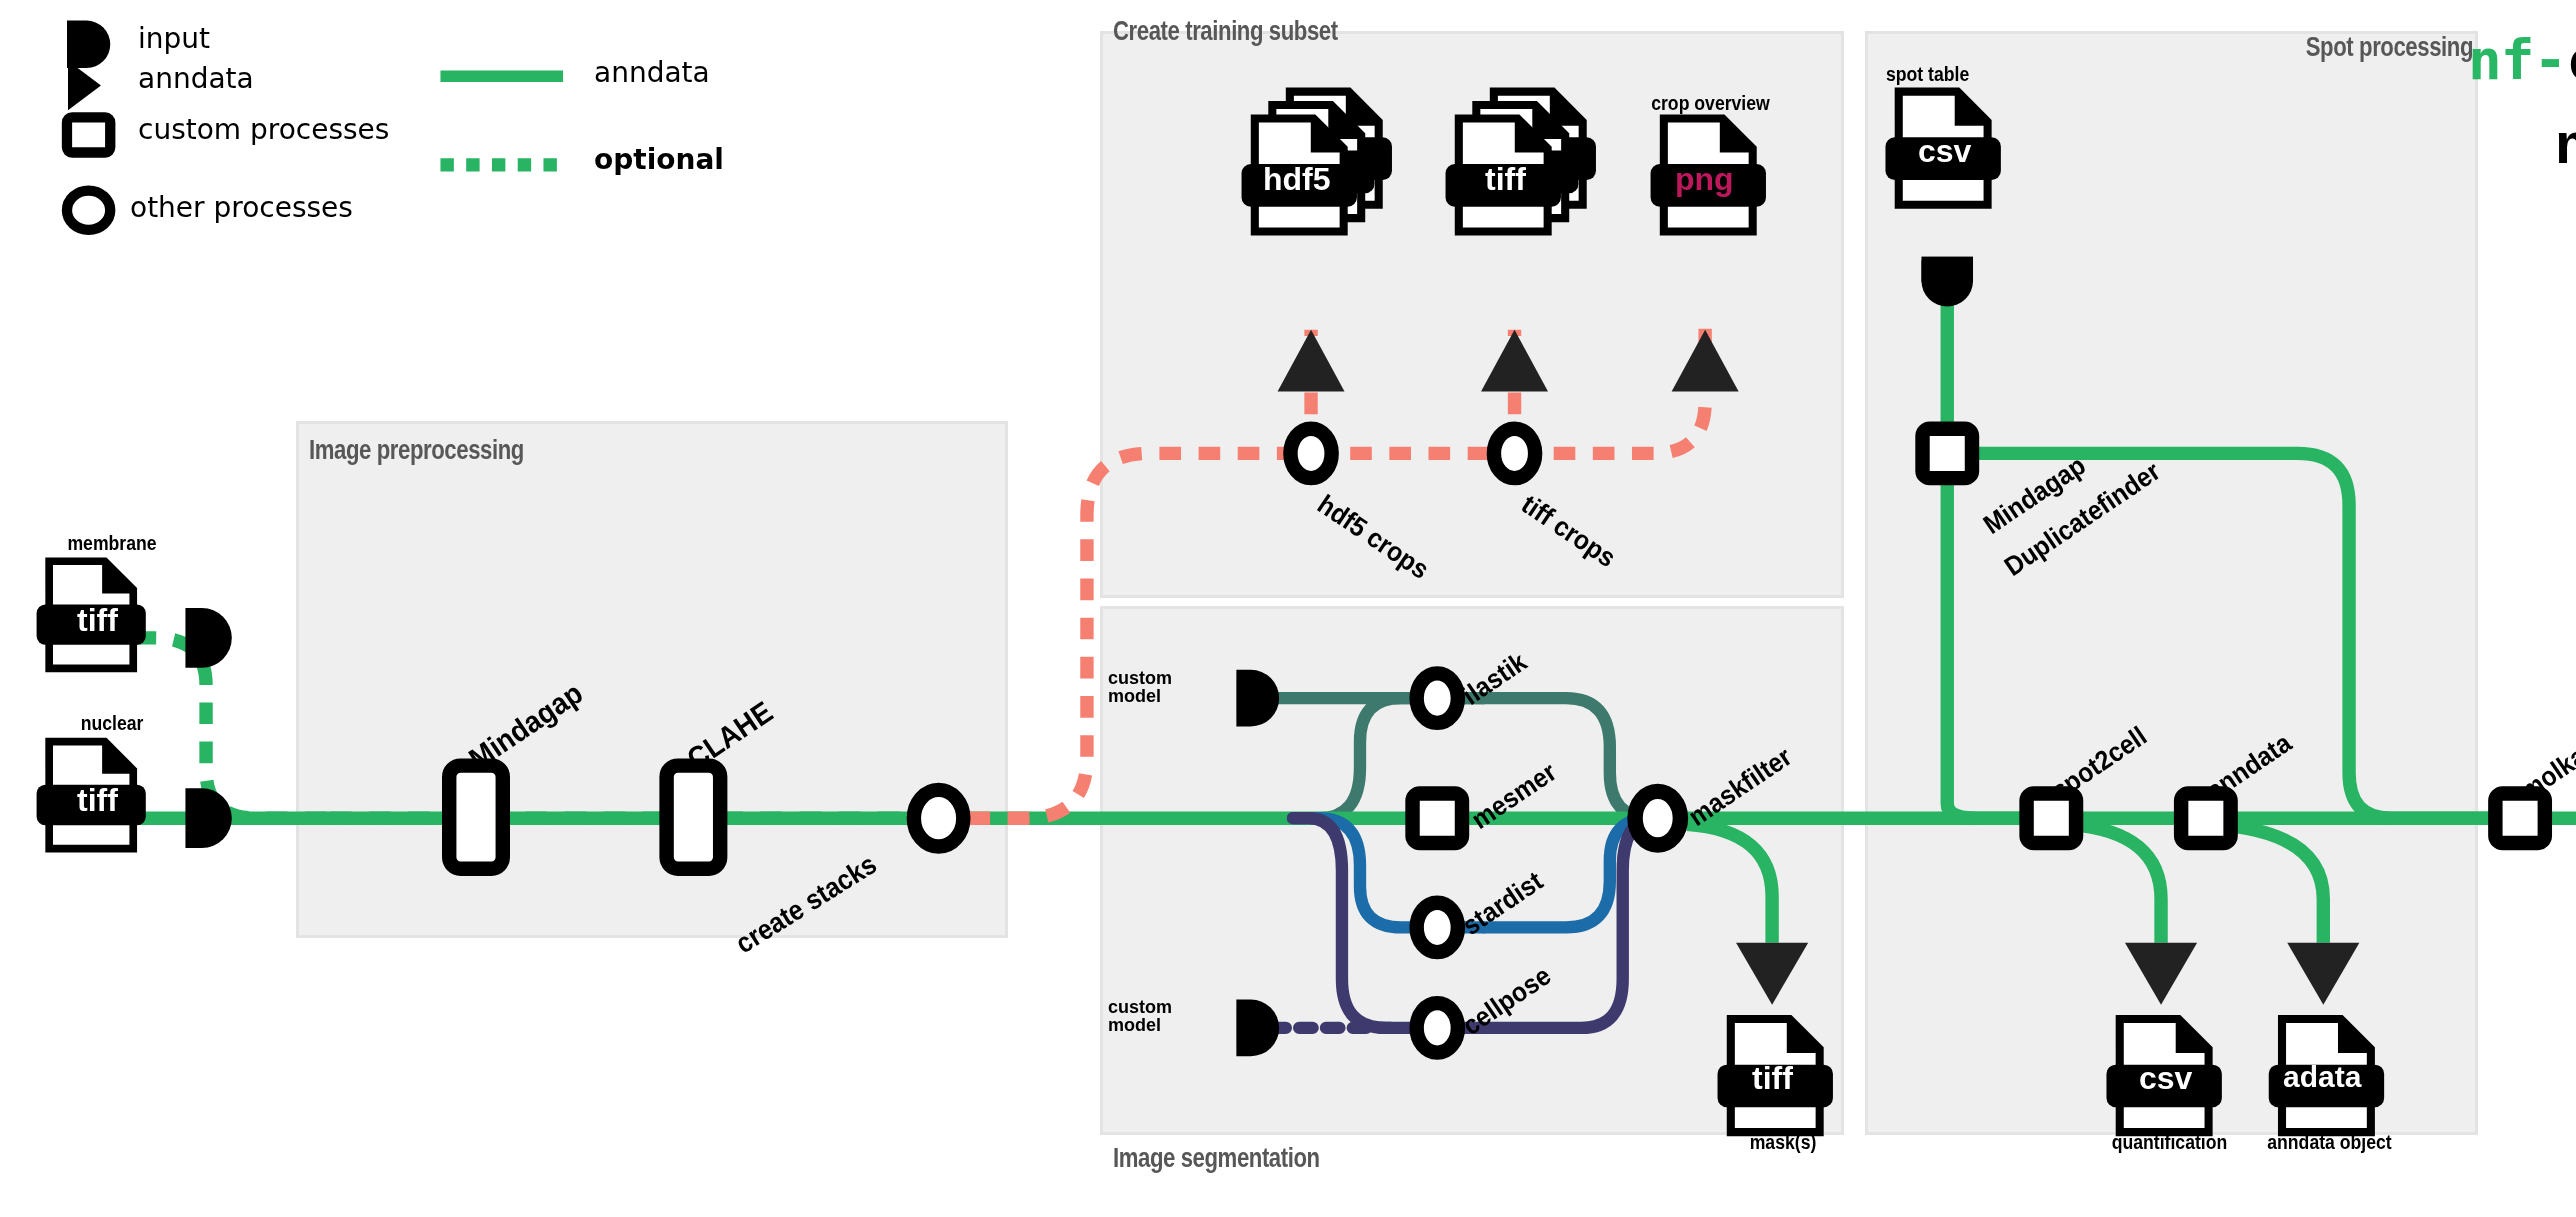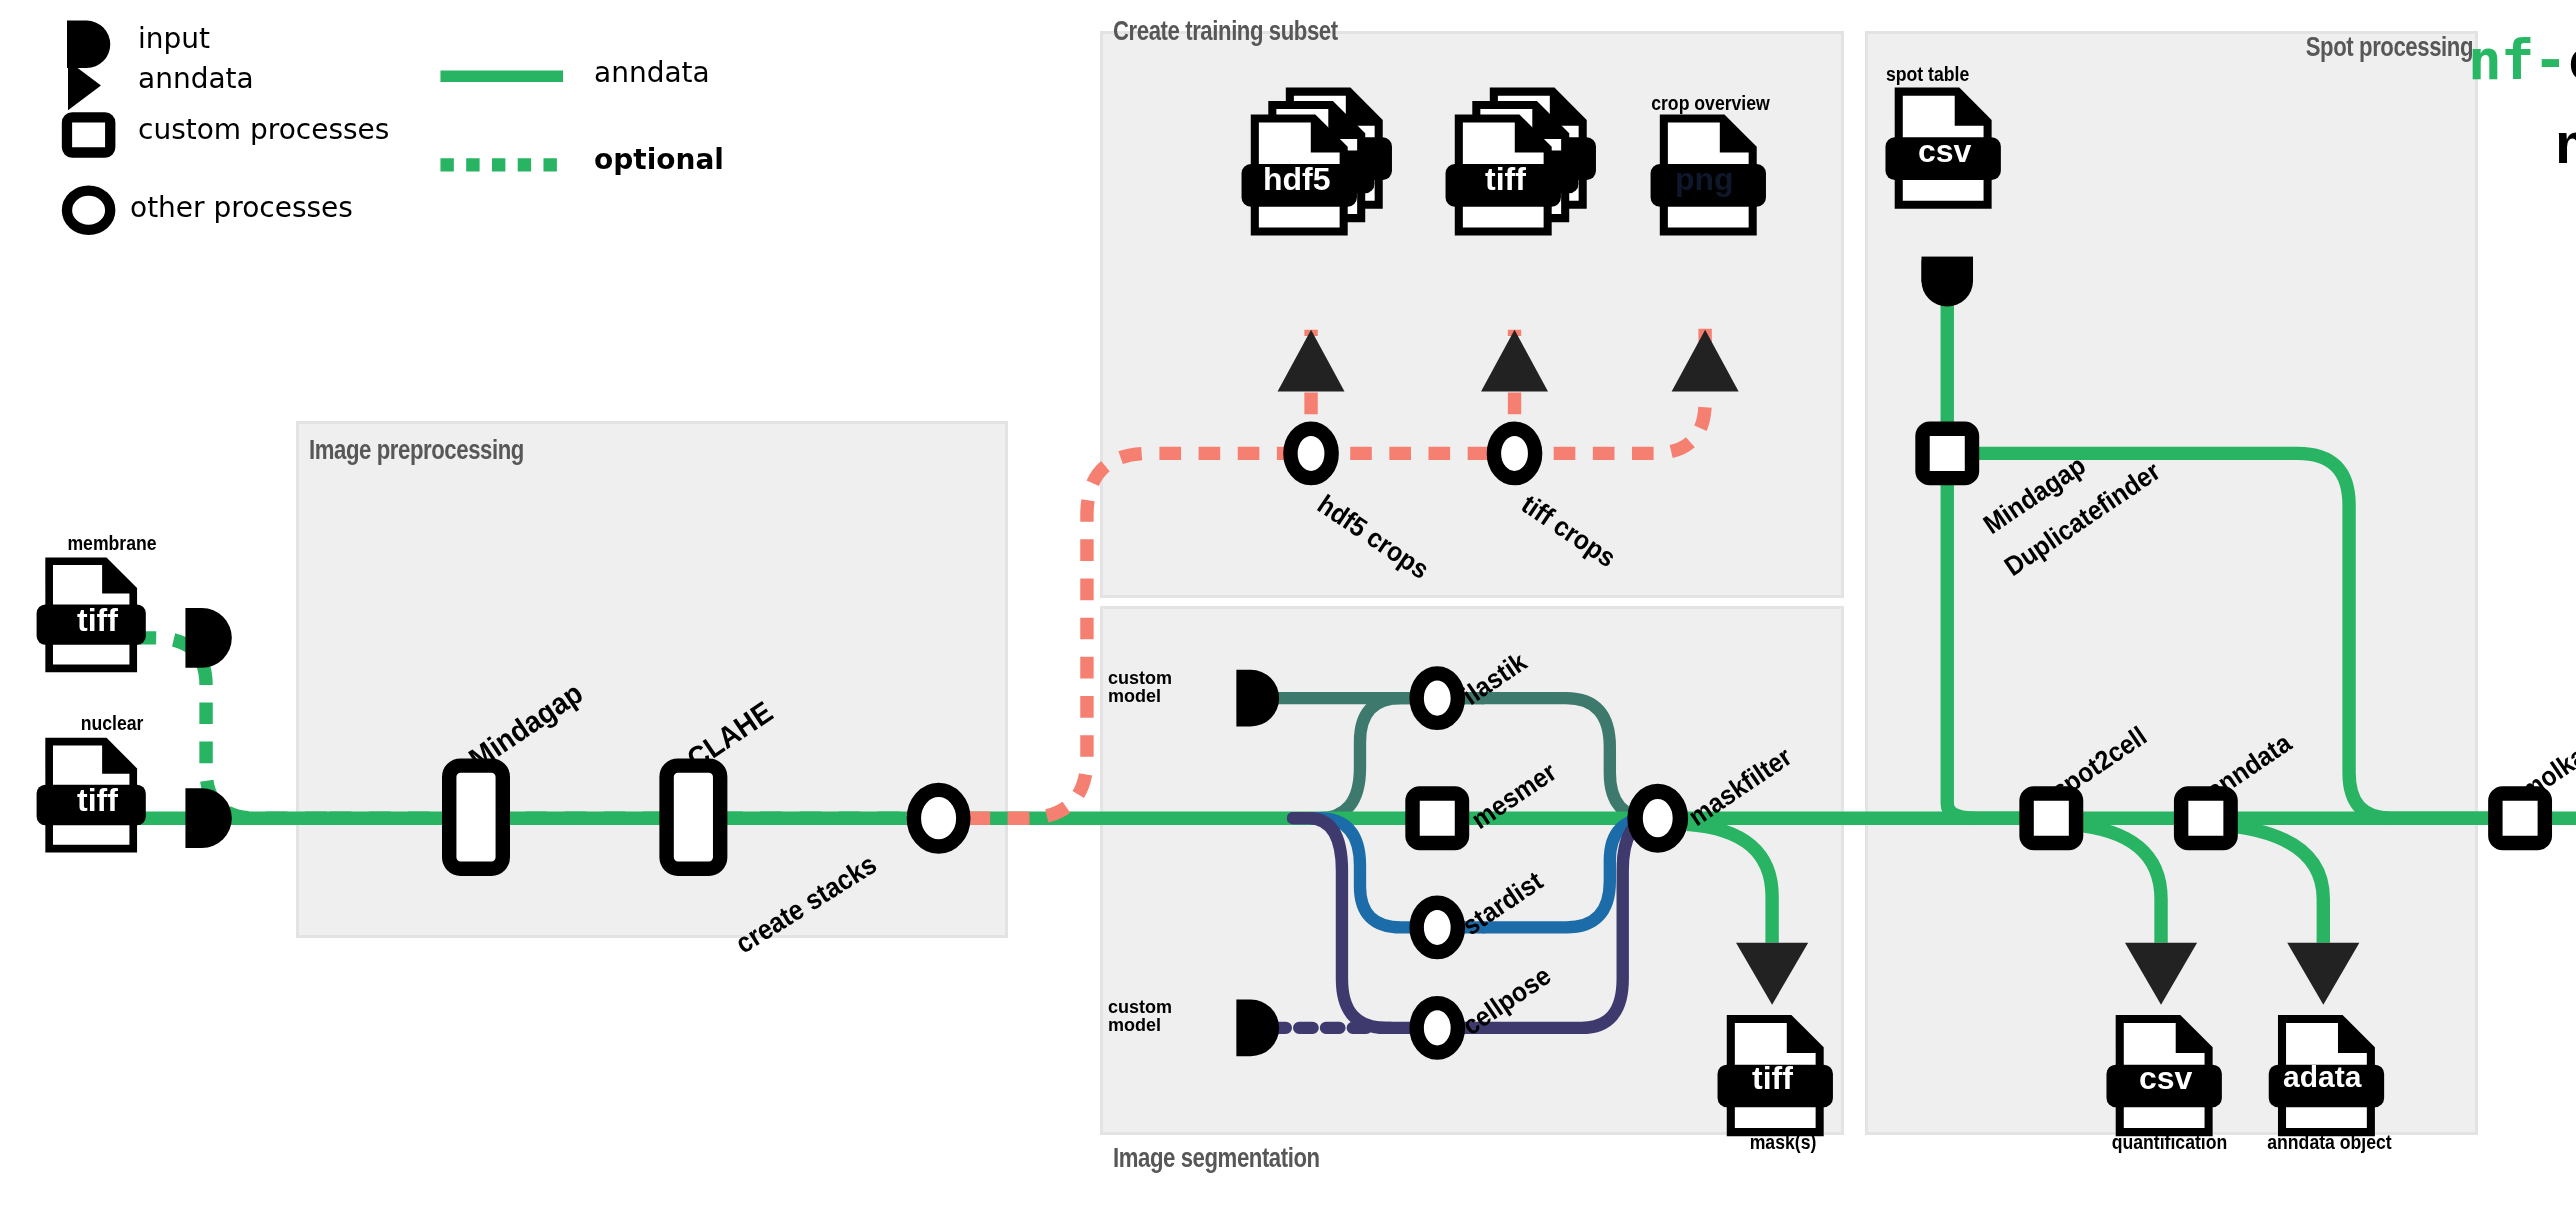--- a/index.html
+++ b/index.html
@@ -319,21 +319,21 @@
 
   <div class="filelabel" style="left:45px;top:532px;width:134px;">membrane</div>
   <div class="filelabel" style="left:45px;top:712px;width:134px;">nuclear</div>
   <div class="filelabel" style="left:1886px;top:63px;width:134px;text-align:left;transform-origin:left top;">spot table</div>
   <div class="filelabel" style="left:1628px;top:92px;width:165px;">crop overview</div>
 
   <div class="lbl" style="left:77px;top:602px;font-size:32px;color:#fff;">tiff</div>
   <div class="lbl" style="left:77px;top:782px;font-size:32px;color:#fff;">tiff</div>
   <div class="lbl" style="left:1263px;top:161px;font-size:32px;color:#fff;">hdf5</div>
   <div class="lbl" style="left:1485px;top:161px;font-size:32px;color:#fff;">tiff</div>
-  <div class="lbl" style="left:1675px;top:161px;font-size:32px;color:#0f172a;">png</div>
+  <div class="lbl" style="left:1675px;top:161px;font-size:32px;color:#be185d;">png</div>
   <div class="lbl" style="left:1918px;top:133px;font-size:32px;color:#fff;">csv</div>
   <div class="lbl" style="left:1752px;top:1060px;font-size:32px;color:#fff;">tiff</div>
   <div class="lbl" style="left:2139px;top:1060px;font-size:32px;color:#fff;">csv</div>
   <div class="lbl" style="left:2283px;top:1060px;font-size:30px;color:#fff;">adata</div>
 
   <div class="filelabel" style="left:1721px;top:1131px;width:124px;">mask(s)</div>
   <div class="filelabel" style="left:2087px;top:1131px;width:165px;">quantification</div>
   <div class="filelabel" style="left:2247px;top:1131px;width:165px;">anndata object</div>
 
   <div class="cmlabel" style="left:1108px;top:669px;">custom

